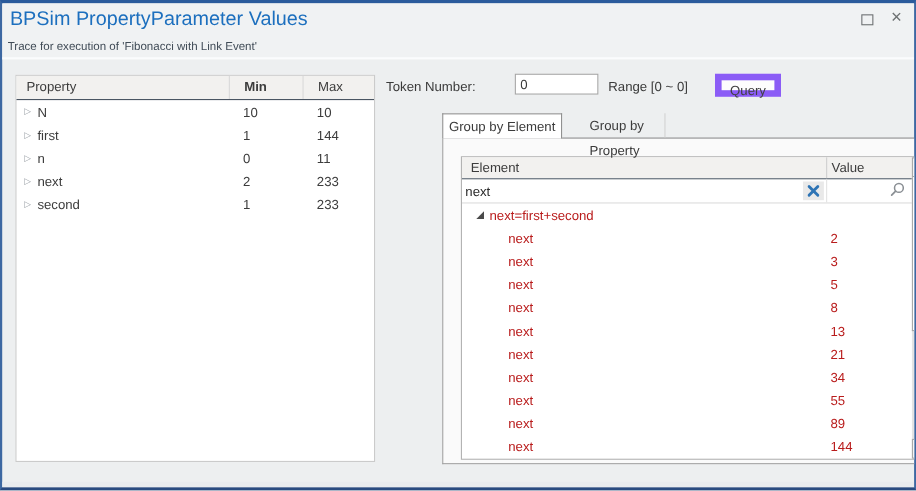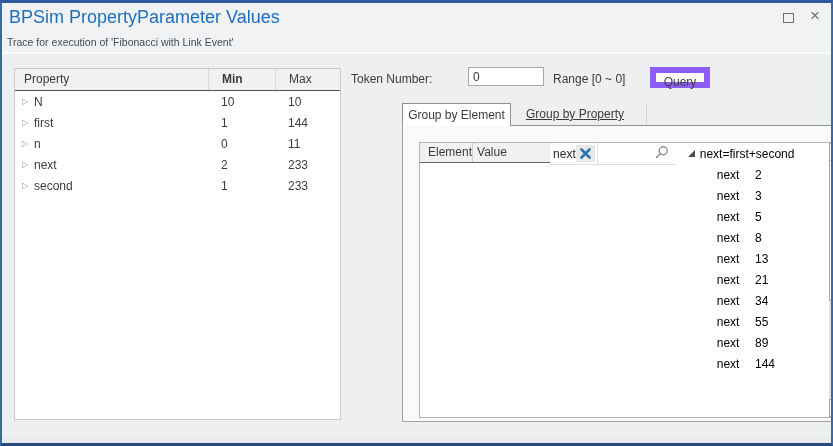--- a/index.html
+++ b/index.html
@@ -31,35 +31,35 @@
   
   .lbl-token { position:absolute; left:349px; top:69px; font-size:12px; color:#3a3a3a; }
   .token-input { position:absolute; left:466px; top:64px; width:76px; height:19px; border:1px solid #a6a6a6; background:#fff; font-size:12px; padding-left:4px; color:#3a3a3a; outline:none; }
   .lbl-range { position:absolute; left:551px; top:69px; font-size:12px; color:#3a3a3a; }
   .query-btn { position:absolute; left:648px; top:64px; width:60px; height:21px; border:6px solid #8b5cf6; background:#fdfdfd; font-size:12px; color:#404040; text-align:center; line-height:19px; }
 
   
   .tabctl { position:absolute; left:360px; top:100px; width:458px; height:319px;margin-left:40px; }
   .tabstrip { position:relative; height:23px; display:flex; border-bottom:1px solid #919191; z-index:2; }
   .tab-active { width:109px; background:#fff; border:1px solid #919191; border-bottom:none; margin-bottom:-1px; text-align:center; line-height:22px; font-size:12px; color:#3b3b3b; }
-  .tab-inactive { width:136px; padding-left:15px; line-height:23px; font-size:12px; color:#3b3b3b; border-right:1px solid #d2d2d2;text-decoration:underline; }
+  .tab-inactive { width:94px; padding-left:25px; line-height:23px; font-size:12px; color:#3b3b3b; border-right:1px solid #d2d2d2; }
   .tabpanel { position:absolute; left:0; right:0; top:23px; bottom:0; background:#fafafa; border:1px solid #a3a3a3; border-top:none; }
 
   
   .ev-list { position:absolute; left:16px; top:16px; width:430px; height:276px; border:1px solid #b3b3b3; background:#fff; display:flex; }
-  .ev-main { flex:1; min-width:0; display:flex; }
+  .ev-main { flex:1; min-width:0; display:flex; flex-direction:column; }
   .ev-head { display:flex; height:20px; background:#f2f1ef; border-bottom:1px solid #5b6674; font-size:12px; color:#3c3c3c; }
   .ev-head .e { flex:1; padding-left:8px; line-height:19px; }
   .ev-head .v { width:78px; border-left:1px solid #cfcfcf; padding-left:4px; line-height:19px; }
   .ev-filter { display:flex; height:22px; border-bottom:1px solid #dcdcdc; font-size:12px; color:#2a2a2a; }
   .ev-filter .e { flex:1; display:flex; align-items:center; justify-content:space-between; padding-left:3px; }
   .ev-filter .v { width:78px; border-left:1px solid #e3e3e3; display:flex; align-items:center; justify-content:flex-end; padding-right:6px; }
   .clear-x { width:19px; height:17px; background:#e9e9e9; display:flex; align-items:center; justify-content:center; margin-right:2px; }
   .ev-rows { flex:1; overflow:hidden; }
-  .ev-row { display:flex; height:21px; align-items:center; font-size:12px; color:#000000; }
+  .ev-row { display:flex; height:21px; align-items:center; font-size:12px; color:#b91c1c; }
   .ev-row .e { flex:1; display:flex; align-items:center; }
   .ev-row.child .e { padding-left:42px; }
   .ev-row .v { width:78px; padding-left:4px; }
   .tri-expanded { width:0; height:0; border-left:7px solid transparent; border-bottom:7px solid #4a4a4a; margin-left:13px; }
   .group-label { margin-left:5px; }
 
   
   .sbar { width:19px; background:#e4e4e4; display:flex; flex-direction:column; }
   .sbtn { height:18px; background:#f5f5f5; border:1px solid #a9a9a9; display:flex; align-items:center; justify-content:center; }
   .arrow-up { width:0; height:0; border-left:4px solid transparent; border-right:4px solid transparent; border-bottom:5px solid #5c6a6a; }

